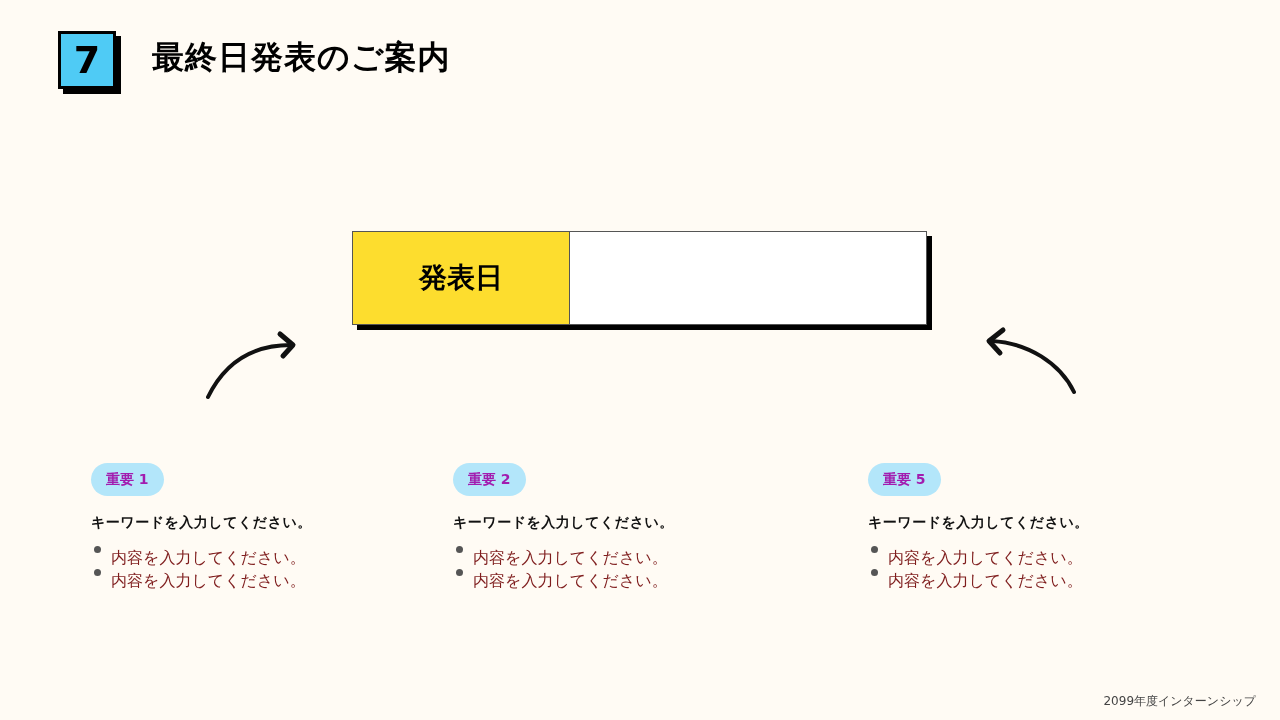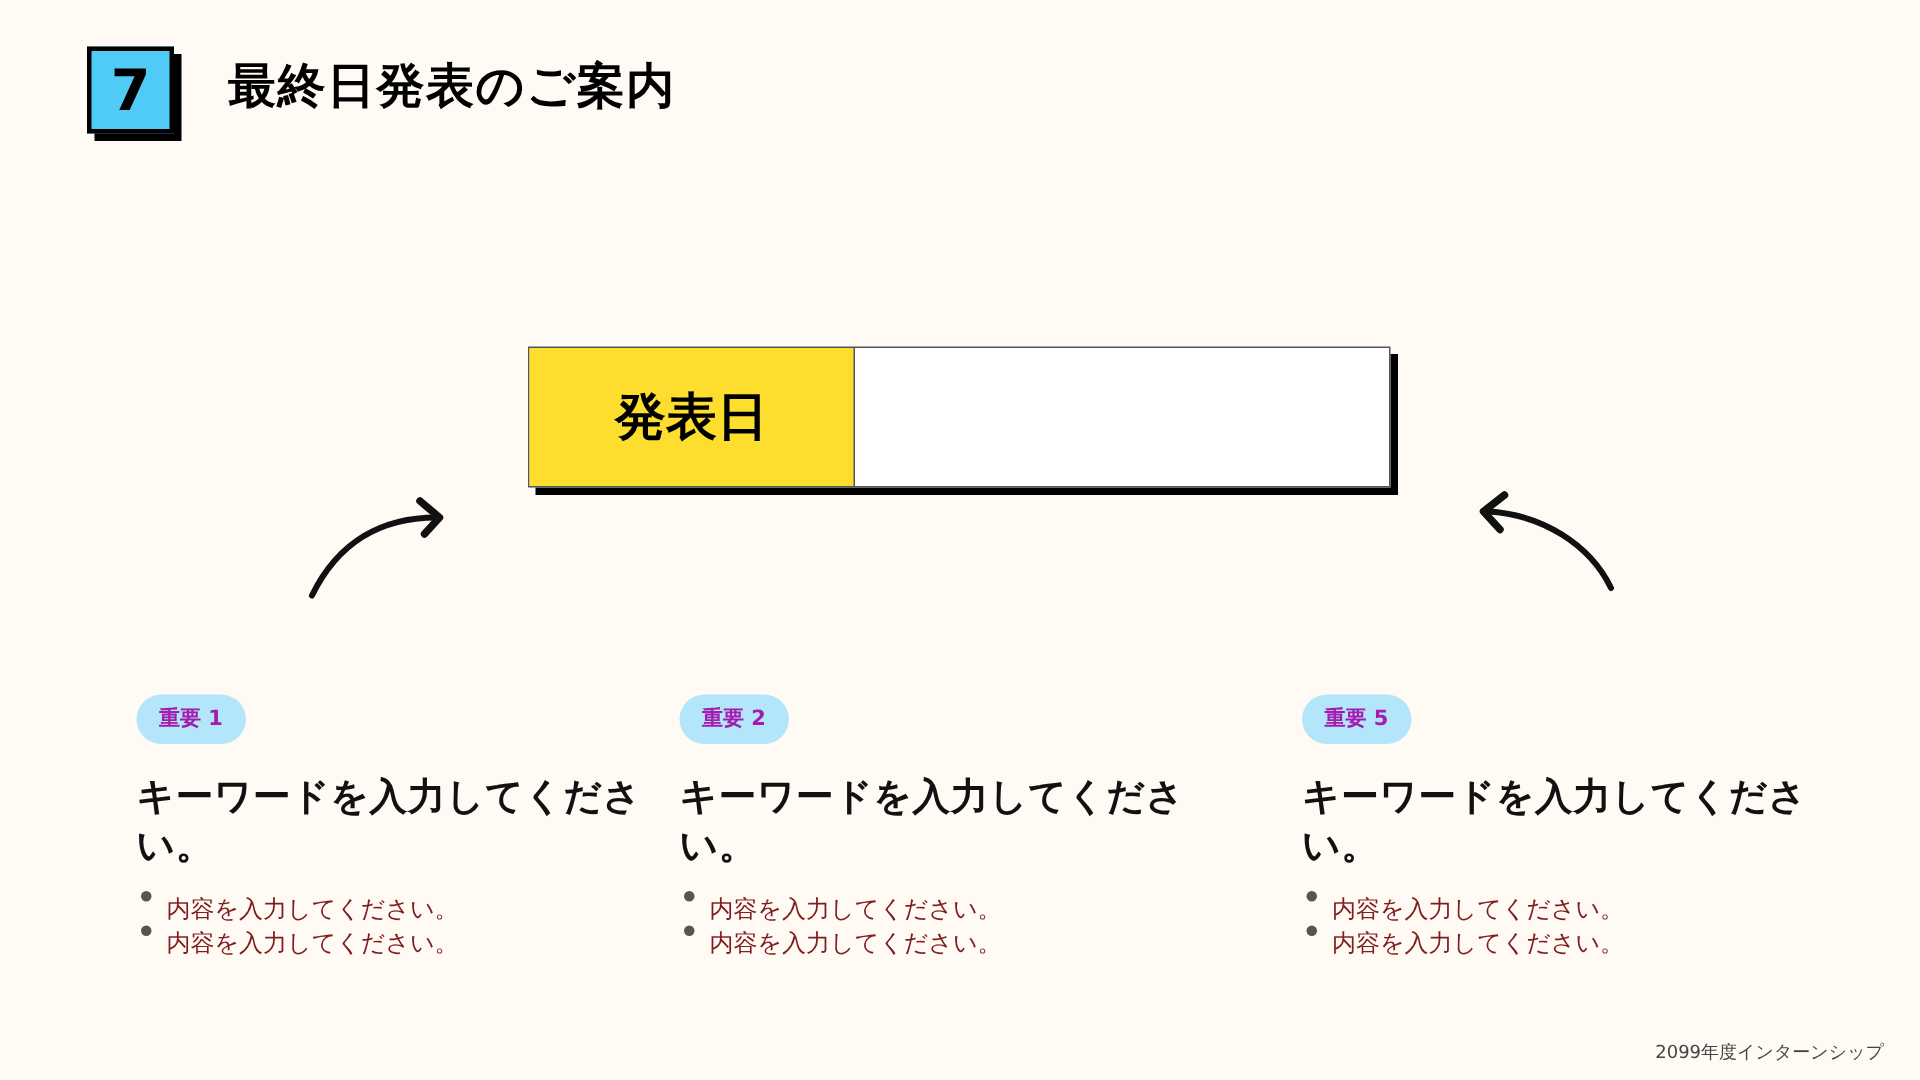--- a/index.html
+++ b/index.html
@@ -7,30 +7,30 @@
   body { background:#fffbf4; font-family:"DejaVu Sans", "Liberation Sans", sans-serif; color:#111; position:relative; }
 
   .num-badge { position:absolute; left:58px; top:31px; width:58px; height:58px; }
   .num-badge .shadow { position:absolute; left:5px; top:5px; width:58px; height:58px; background:#000; }
   .num-badge .face { position:absolute; left:0; top:0; width:58px; height:58px; background:#4fcbf5; border:3px solid #000; display:flex; align-items:center; justify-content:center; font-weight:bold; font-size:38px; color:#000; }
   .page-title { position:absolute; left:152px; top:36px; font-size:32px; font-weight:bold; letter-spacing:1px; color:#000; }
 
   .date-box { position:absolute; left:352px; top:231px; width:575px; height:94px; }
   .date-box .shadow { position:absolute; left:5px; top:5px; width:575px; height:94px; background:#000; }
   .date-box .face { position:absolute; left:0; top:0; width:575px; height:94px; display:flex; border:1px solid #555; background:#fff; }
-  .date-label { width:217px; height:100%; background:#fddd2e; border-right:1px solid #555; display:flex; align-items:center; justify-content:center; font-size:34px; font-weight:bold; color:#000; }
+  .date-label { width:217px; height:100%; background:#fddd2e; border-right:1px solid #555; display:flex; align-items:center; justify-content:center; font-size:28px; font-weight:bold; color:#000; }
   .date-value { flex:1; display:flex; align-items:center; justify-content:center; font-size:34px; color:#000; }
 
   .arrow { position:absolute; }
   .arrow-left { left:196px; top:325px; width:110px; height:80px; }
   .arrow-right { left:978px; top:325px; width:110px; height:80px; }
 
   .card { position:absolute; top:463px; width:340px; }
   .tag { display:inline-block; height:33px; line-height:33px; padding:0 15px; background:#b3e6fa; border-radius:17px; font-size:14px; font-weight:bold; color:#a21caf; }
-  .card-heading { margin-top:18px; font-size:25px; font-weight:bold; color:#111; letter-spacing:0.5px; }
+  .card-heading { margin-top:18px; font-size:14px; font-weight:bold; color:#111; letter-spacing:0.5px; }
   .bullets { margin-top:14px; list-style:none; }
   .bullets li { font-size:16px; color:#7f1d1d; line-height:23px; display:flex; align-items:flex-start; }
   .bullets li .dot { width:7px; height:7px; border-radius:50%; background:#555; margin:0 10px 0 3px; flex:none; }
 
   .footer-left { position:absolute; left:24px; top:732px; font-size:12px; color:#444; }
   .footer-right { position:absolute; right:24px; top:693px; font-size:12px; color:#444; }
 </style>
 </head>
 <body>
 

